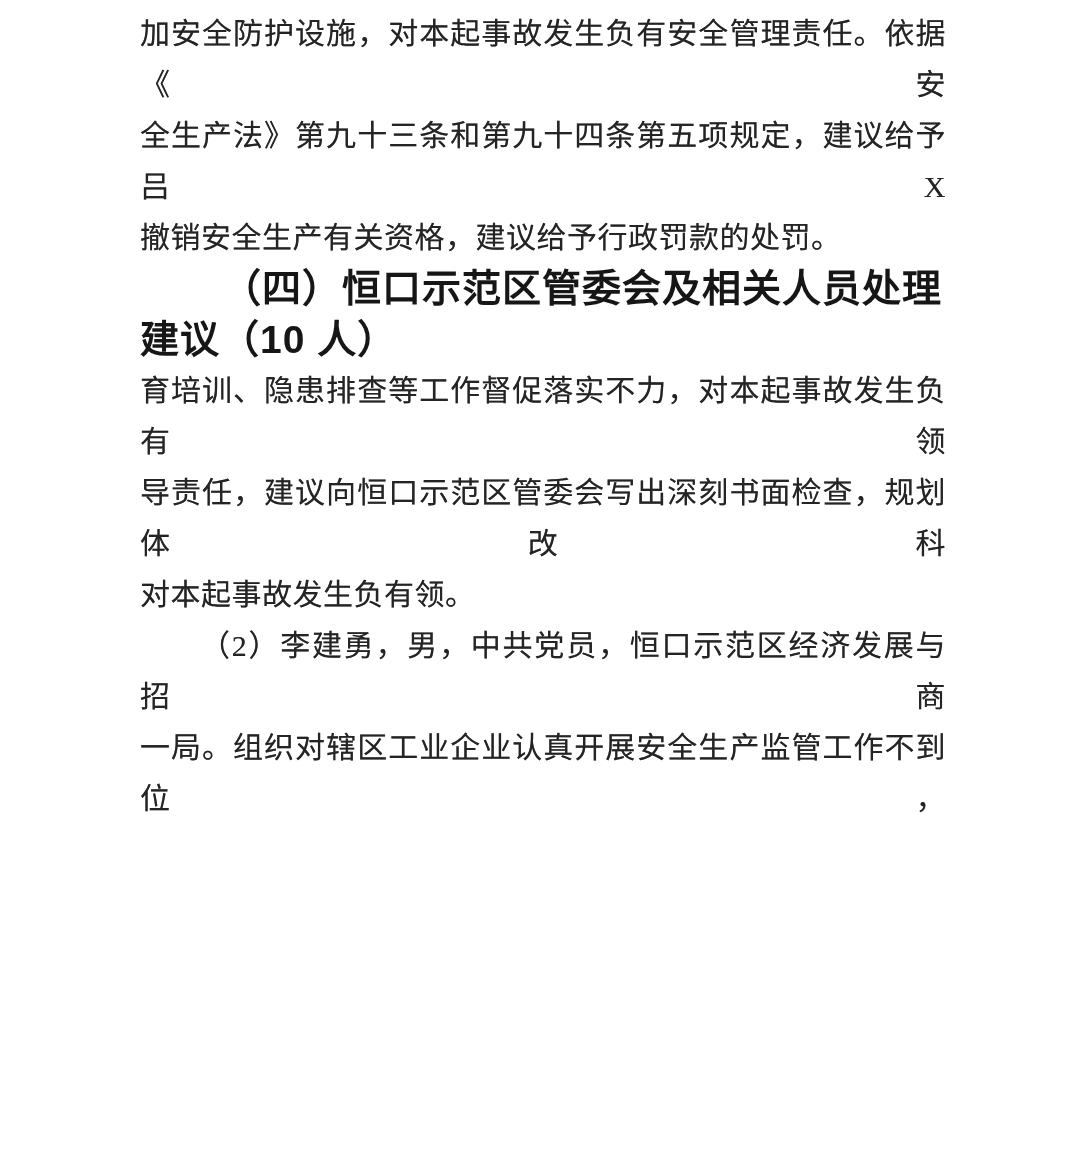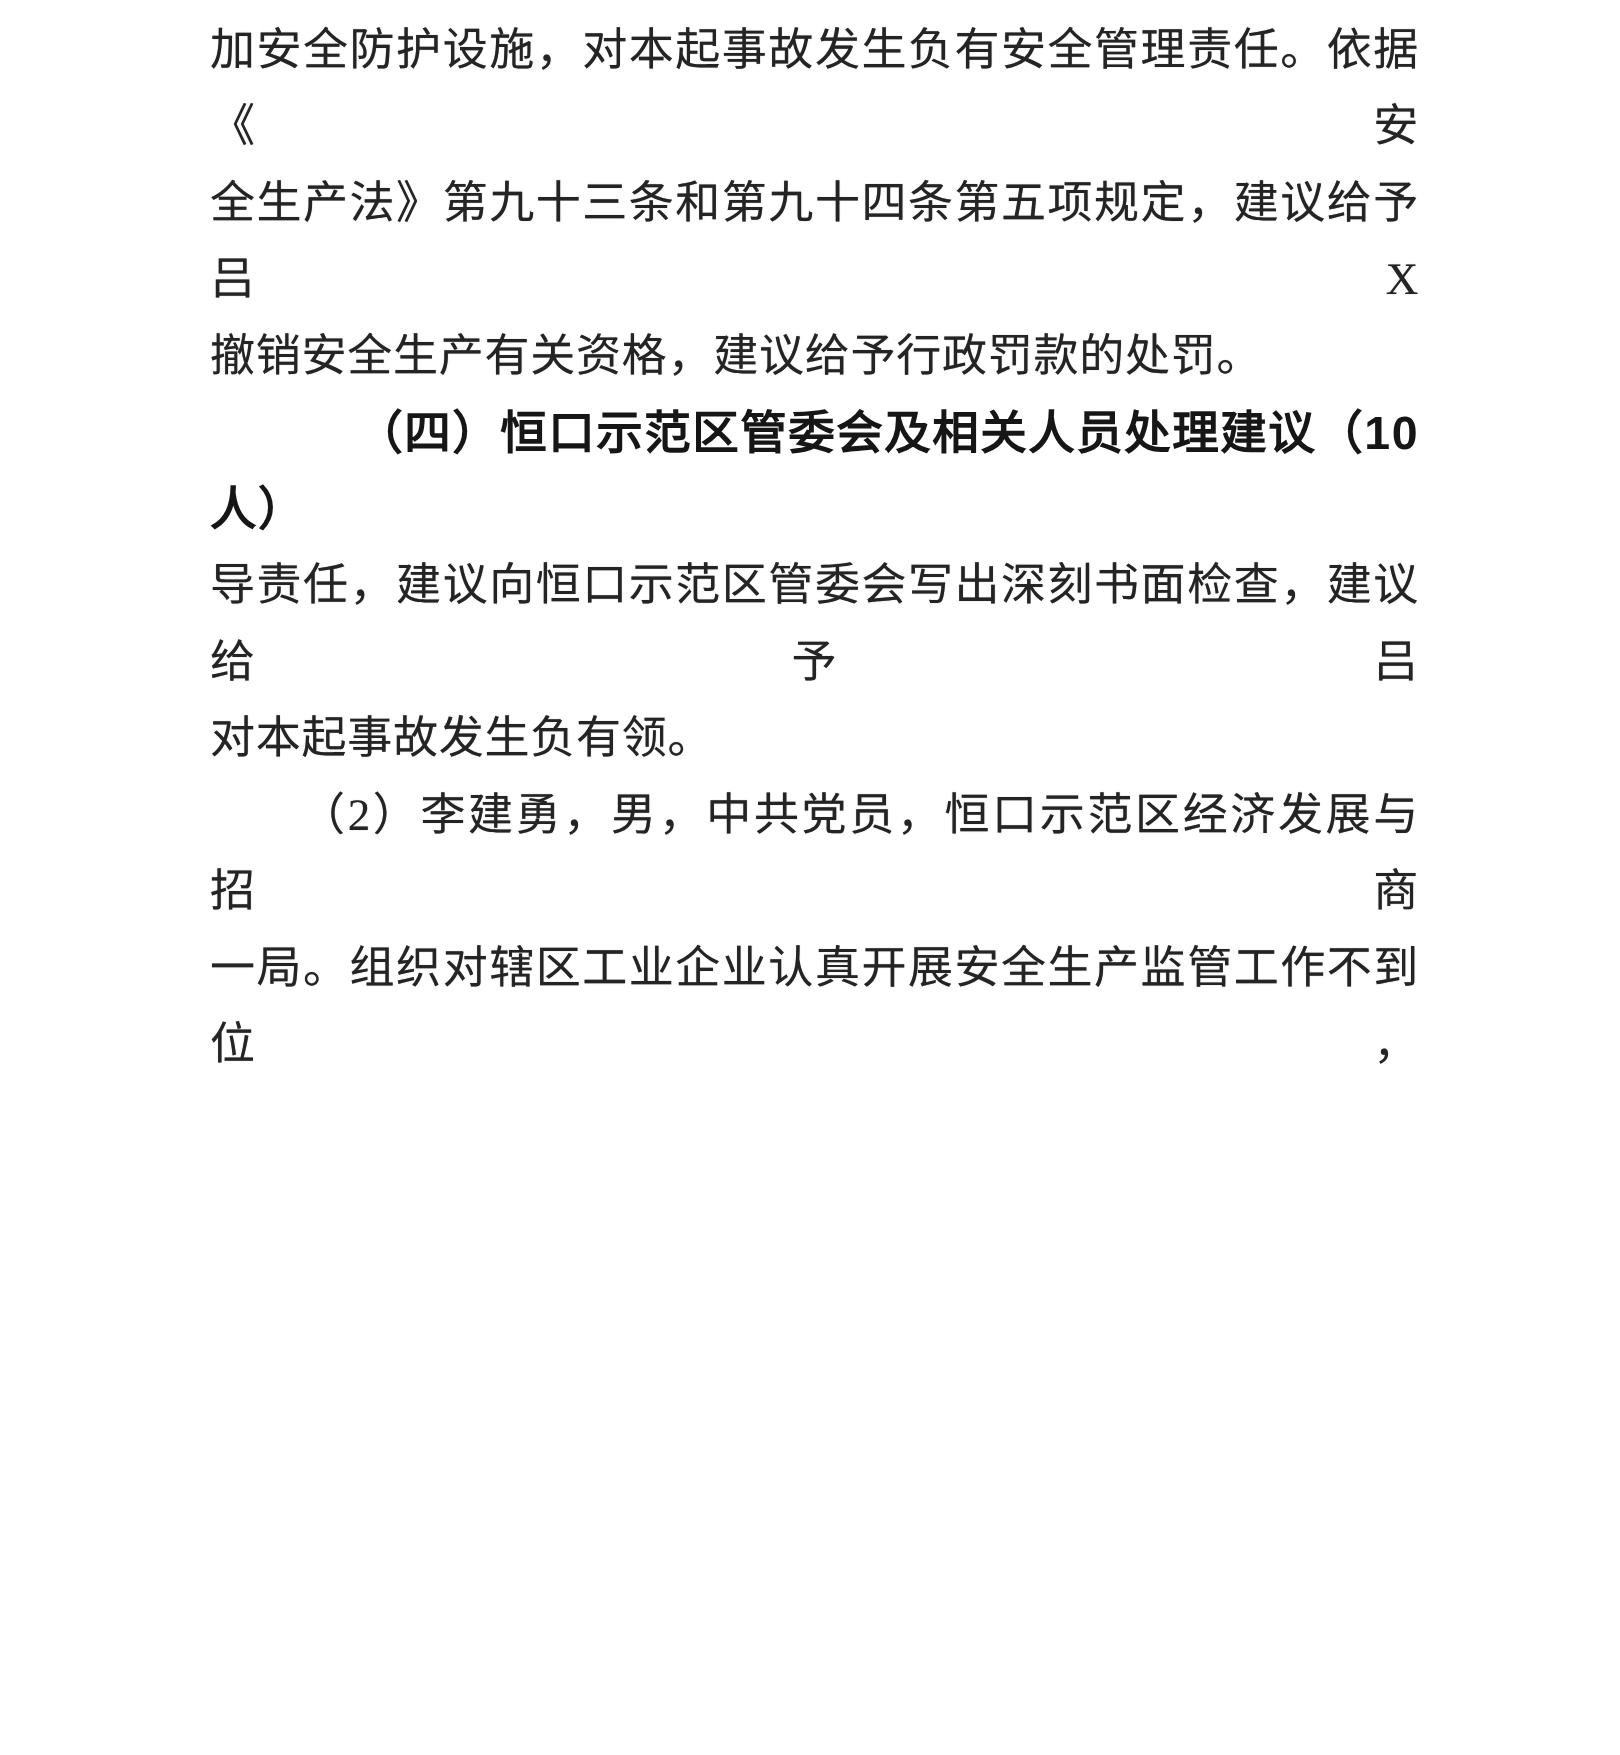--- a/index.html
+++ b/index.html
@@ -42,36 +42,37 @@
   .line.end {
     text-align: right;
     text-align-last: left;
   }
   .line.indent {
     text-indent: 2em;
   }
   .line.heading {
     font-family: "Liberation Sans", "DejaVu Sans", sans-serif;
     font-weight: bold;
-    font-size: 31px;
+    font-size: 39px;
     color: #161616;
-    text-align: right;
+    text-align: center;
     text-align-last: left;
     letter-spacing: 1px;
     text-shadow: none;
   }
 </style>
 </head>
 <body>
 
 <div class="page">
   <div class="textblock">
     <div class="line">加安全防护设施，对本起事故发生负有安全管理责任。依据《安</div>
     <div class="line">全生产法》第九十三条和第九十四条第五项规定，建议给予吕 X</div>
     <div class="line end">撤销安全生产有关资格，建议给予行政罚款的处罚。</div>
     <div class="line heading indent">（四）恒口示范区管委会及相关人员处理建议（10 人）</div>
-    <div class="line">导责任，建议向恒口示范区管委会写出深刻书面检查，建议给予吕</div>
+    <div class="line">育培训、隐患排查等工作督促落实不力，对本起事故发生负有领</div>
+    <div class="line">导责任，建议向恒口示范区管委会写出深刻书面检查，规划体改科</div>
     <div class="line end">对本起事故发生负有领。</div>
     <div class="line indent">（2）李建勇，男，中共党员，恒口示范区经济发展与招商</div>
     <div class="line">一局。组织对辖区工业企业认真开展安全生产监管工作不到位，</div>
 
   </div>
 </div>
 
 </body></html>

